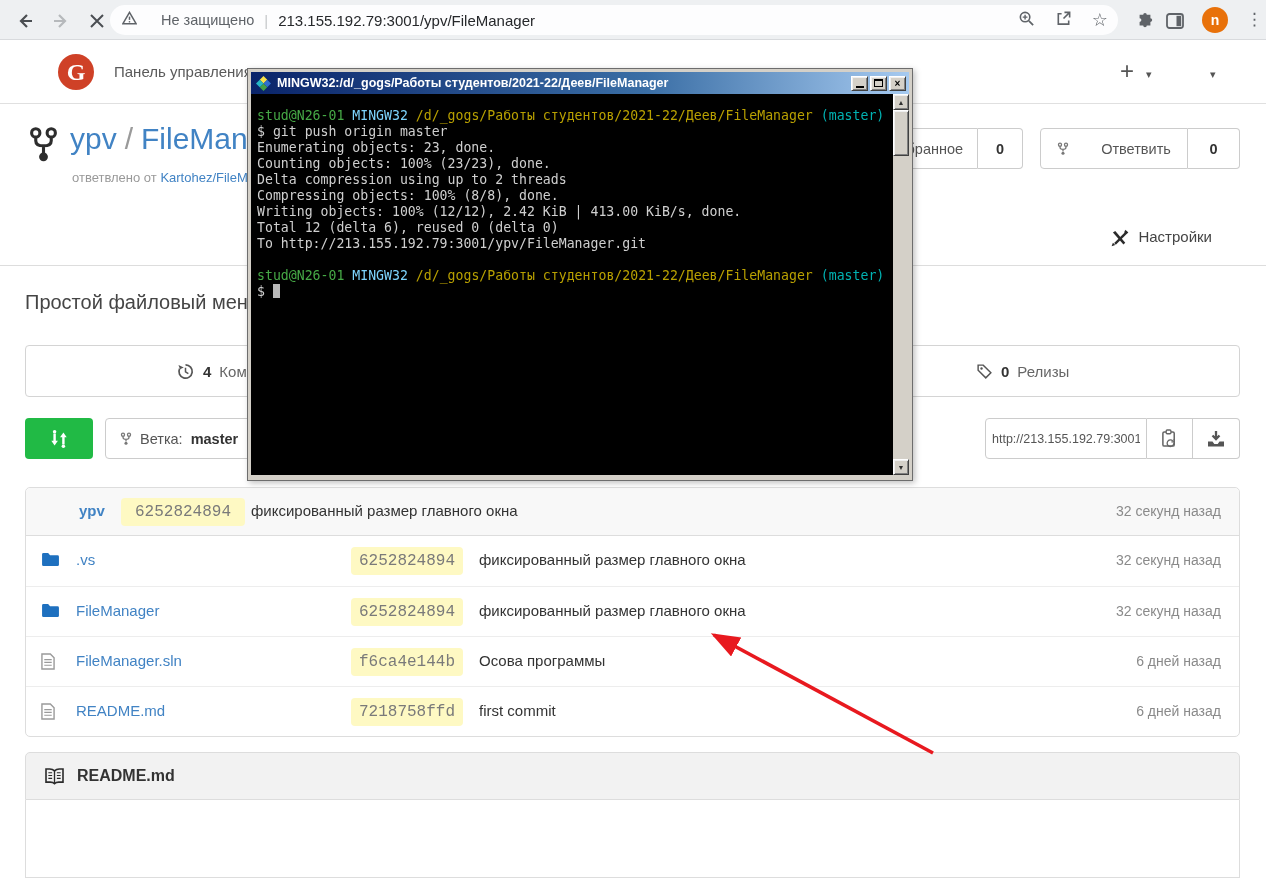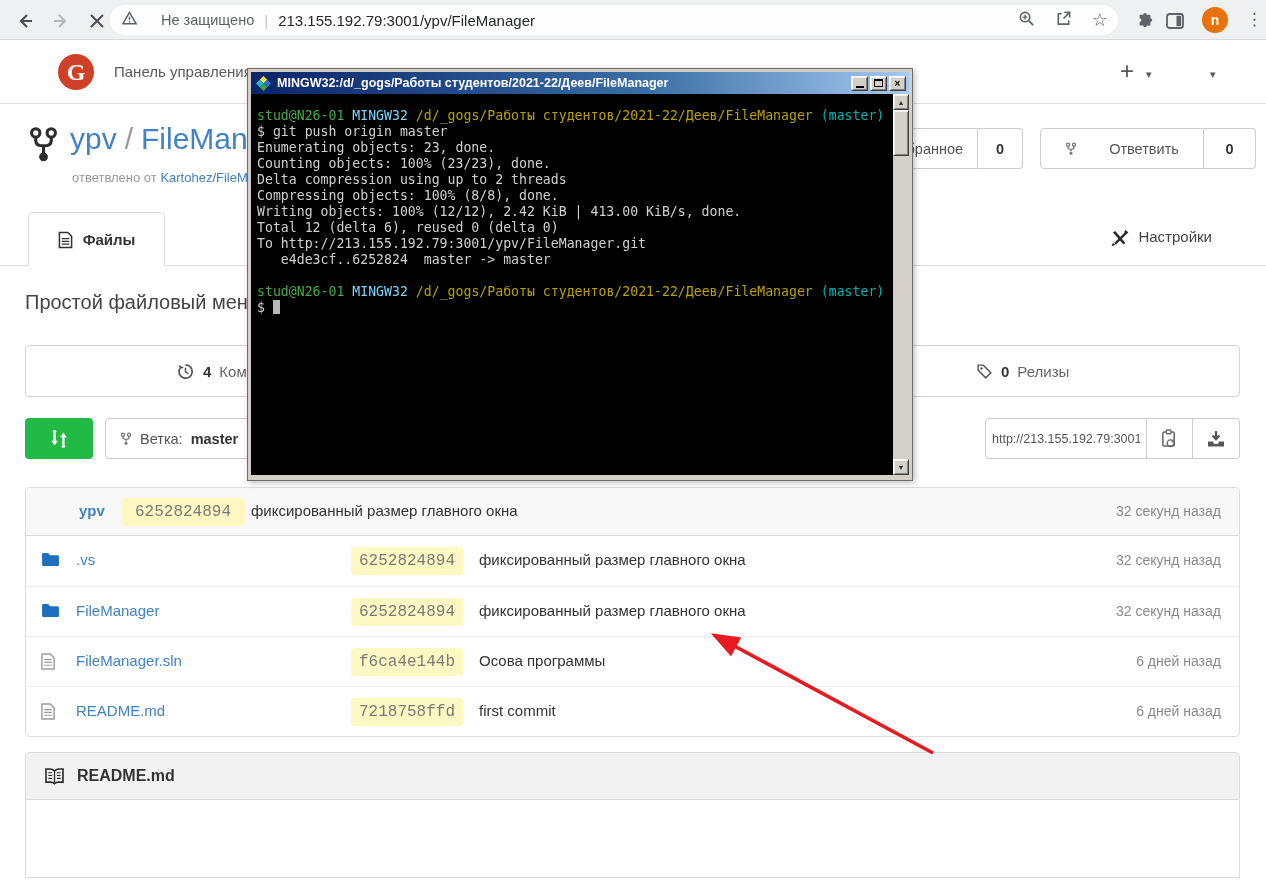--- a/index.html
+++ b/index.html
@@ -40,21 +40,21 @@
   .repo-title .sep { color:#9a9a9a; margin:0 8px; }
   .repo-sub { position:absolute; left:72px; top:170px; font-size:13px; color:#999; white-space:nowrap; }
   .repo-sub a { color:#4183c4; text-decoration:none; }
 
   .btn-group { position:absolute; top:128px; height:41px; display:flex; }
   .bg-label, .bg-count { background:#fff; border:1px solid #ccc; display:flex; align-items:center;
                           justify-content:center; font-size:14.5px; color:#555; cursor:pointer; }
   .bg-label { border-radius:4px 0 0 4px; gap:7px; }
   .bg-count { border-left:none; border-radius:0 4px 4px 0; font-weight:bold; color:#333; }
   .grp-star { left:843px; } .grp-star .bg-label { width:135px; } .grp-star .bg-count { width:45px; }
-  .grp-fork { left:1040px; } .grp-fork .bg-label { width:164px;gap:32px; } .grp-fork .bg-count { width:52px; }
+  .grp-fork { left:1040px; } .grp-fork .bg-label { width:148px;gap:32px; } .grp-fork .bg-count { width:52px; }
 
   
   .tab-strip { position:absolute; left:0; top:212px; width:1266px; height:54px;
                border-bottom:1px solid #ddd; }
   .tab-files { position:absolute; left:28px; top:0; width:137px; height:54px; background:#fff;
                border:1px solid #ddd; border-bottom:none; border-radius:5px 5px 0 0;
                display:flex; align-items:center; justify-content:center; gap:10px;
                font-weight:bold; font-size:15px; color:#333; cursor:pointer; }
   .settings-link { position:absolute; right:54px; top:16px; display:flex; align-items:flex-start; gap:8px;
                    font-size:15px; color:#444; cursor:pointer; }
@@ -252,27 +252,20 @@
         <circle cx="10.5" cy="3" r="1.8" fill="none" stroke="#777" stroke-width="1.5"></circle>
         <circle cx="7" cy="13" r="1.8" fill="#777"></circle>
         <path d="M3.5 5 v1 q0 2.5 3.5 2.5 q3.5 0 3.5-2.5 V5 M7 8.5 V11" fill="none" stroke="#777" stroke-width="1.5"></path>
       </svg>
     <span>Ответвить</span>
   </span>
   <span class="bg-count">0</span>
 </div>
 
 <div class="tab-strip">
-  <div class="tab-files">
-    <svg viewBox="0 0 16 19" width="15" height="18">
-        <path d="M1.5 1.5 h9 l4 4 v12 h-13z" fill="none" stroke="#333" stroke-width="1.6"></path>
-        <path d="M4 8h8M4 11h8M4 14h8" stroke="#333" stroke-width="1.3"></path>
-      </svg>
-    <span>Файлы</span>
-  </div>
   <div class="settings-link">
     <svg viewBox="0 0 22 22" width="20" height="20">
         <path d="M3.2 5 l2.6-1.8 11 13 -2 2z" fill="#2b2b2b"></path>
         <path d="M19 4 L5.5 17.5" stroke="#2b2b2b" stroke-width="2.6"></path>
         <path d="M16.8 1.8 l3.4 3.4 -2.8 1.2 -1.8-1.8z" fill="#2b2b2b"></path>
         <path d="M3.2 16.2 l2.6 2.6 L1.8 20.2z" fill="#2b2b2b"></path>
       </svg>
     <span>Настройки</span>
   </div>
 </div>
@@ -417,21 +410,20 @@
     <div class="term-lines" id="term-lines">
         <div class="term-line"><span class="tc-green">stud@N26-01</span><span> </span><span class="tc-magenta">MINGW32</span><span> </span><span class="tc-yellow">/d/_gogs/Работы студентов/2021-22/Деев/FileManager</span><span> </span><span class="tc-cyan">(master)</span></div>
         <div class="term-line">$ git push origin master</div>
         <div class="term-line">Enumerating objects: 23, done.</div>
         <div class="term-line">Counting objects: 100% (23/23), done.</div>
         <div class="term-line">Delta compression using up to 2 threads</div>
         <div class="term-line">Compressing objects: 100% (8/8), done.</div>
         <div class="term-line">Writing objects: 100% (12/12), 2.42 KiB | 413.00 KiB/s, done.</div>
         <div class="term-line">Total 12 (delta 6), reused 0 (delta 0)</div>
         <div class="term-line">To http://213.155.192.79:3001/ypv/FileManager.git</div>
-        <div class="term-line">   e4de3cf..6252824  master -&gt; master</div>
         <div class="term-line">&nbsp;</div>
         <div class="term-line"><span class="tc-green">stud@N26-01</span><span> </span><span class="tc-magenta">MINGW32</span><span> </span><span class="tc-yellow">/d/_gogs/Работы студентов/2021-22/Деев/FileManager</span><span> </span><span class="tc-cyan">(master)</span></div>
         <div class="term-line">$ <span class="term-cursor"></span></div>
       </div>
     <div class="term-scrollbar">
       <span class="sb-btn sb-up">▲</span>
       <span class="sb-thumb"></span>
       <span class="sb-btn sb-down">▼</span>
     </div>
   </div>

